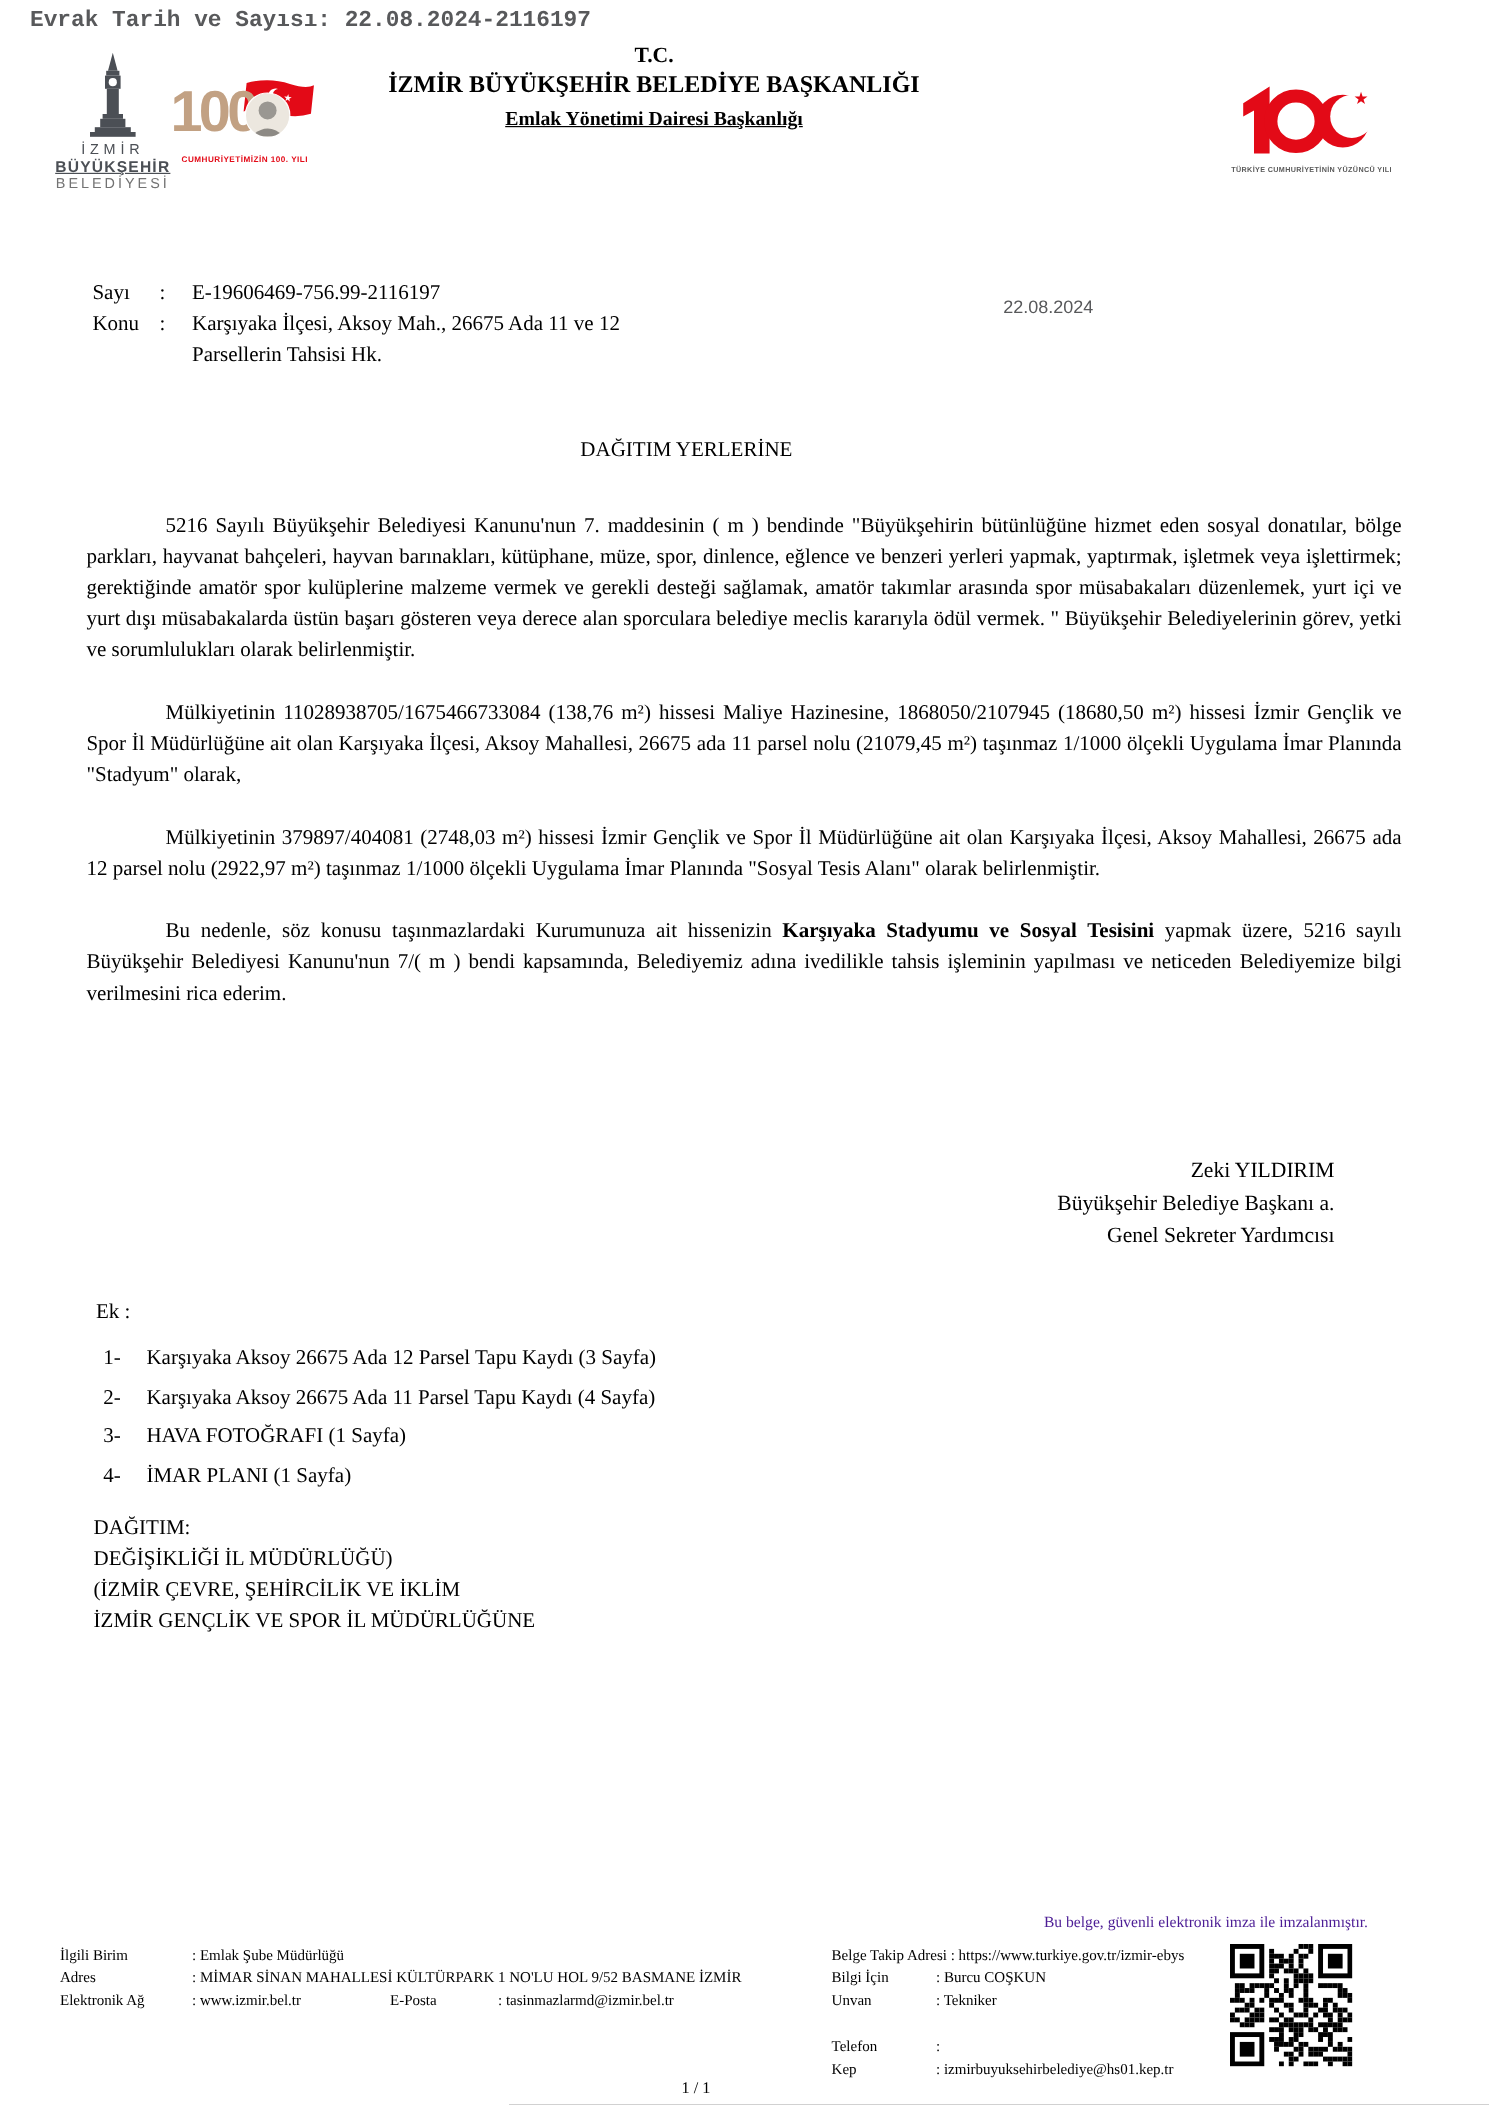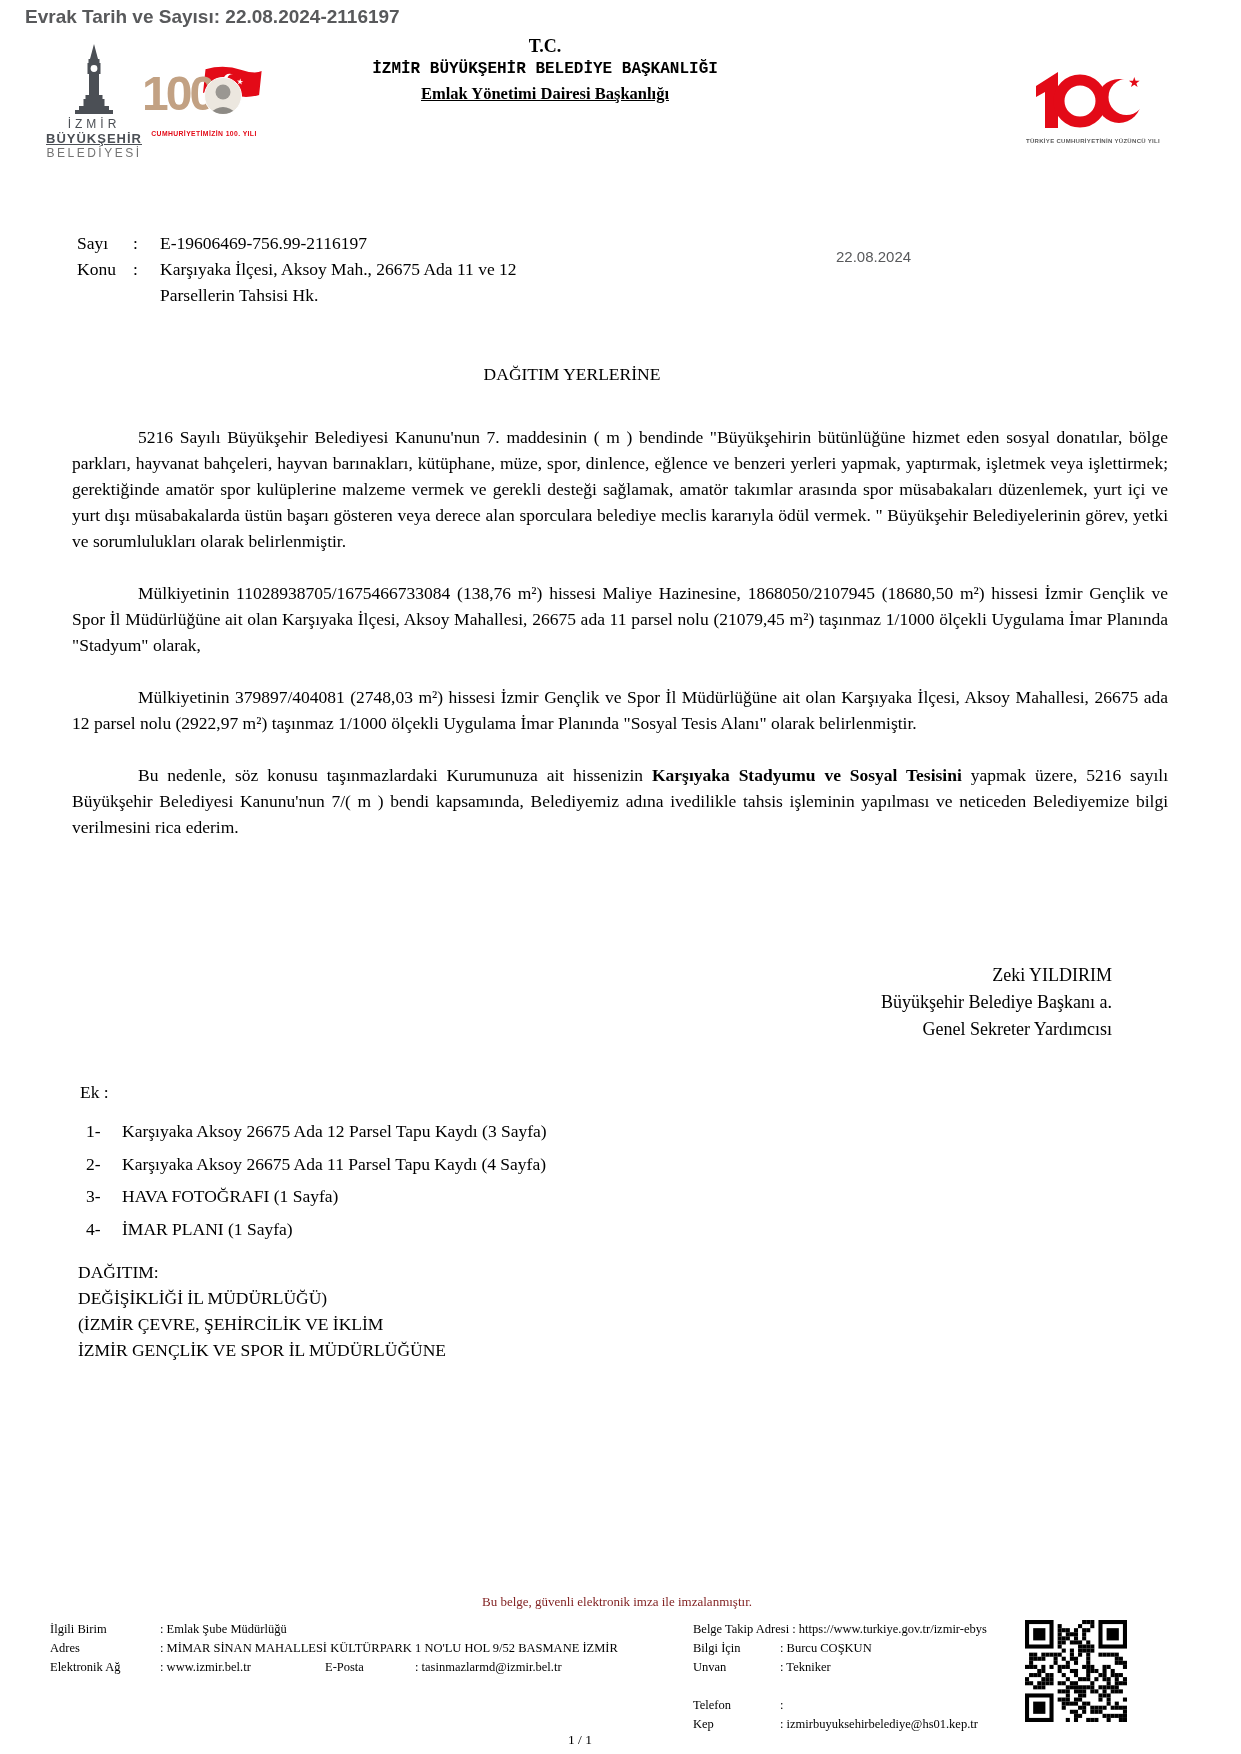--- a/index.html
+++ b/index.html
@@ -4,21 +4,21 @@
 <style>
   html,body{margin:0;padding:0;background:#888;}
   .page{
     position:relative;width:1241px;height:1754px;background:#ffffff;
     margin:0 auto;overflow:hidden;
     font-family:"Liberation Serif", serif;color:#000;
   }
   
   .evrak{
     position:absolute;left:25px;top:6px;
-    font-family:Liberation Sans, sans-serif;font-weight:bold;font-size:19px;color:#58595b;
+    font-family:Liberation Mono, monospace;font-weight:bold;font-size:19px;color:#58595b;
   }
   .doc-date{
     position:absolute;left:836px;top:248px;
     font-family:"Liberation Sans", sans-serif;font-size:15px;color:#58595b;
   }
   
   .logo-izmir{position:absolute;left:38px;top:44px;width:112px;text-align:center;color:#4b4f55;
     font-family:"Liberation Sans", sans-serif;}
   .logo-izmir .tower{display:block;margin:0 auto;}
   .logo-izmir .l1{font-size:12px;letter-spacing:4px;margin-top:1px;}
@@ -30,21 +30,21 @@
   .logo-cl .num{position:absolute;left:0;top:6px;font-family:"Liberation Sans", sans-serif;
     font-weight:bold;font-size:48px;line-height:1;color:#c2a183;letter-spacing:-3px;}
   .logo-cl .avatar{position:absolute;left:62px;top:13px;width:36px;height:36px;border-radius:50%;
     background:#ece7df;border:1px solid #fff;overflow:hidden;}
   .logo-cl .cap{position:absolute;left:0;top:66px;width:100%;text-align:center;
     font-family:"Liberation Sans", sans-serif;font-weight:bold;font-size:6.8px;
     letter-spacing:0.4px;color:#e30a17;white-space:nowrap;}
   
   .title-block{position:absolute;left:295px;top:36px;width:500px;text-align:center;font-weight:bold;}
   .title-block .tc{font-size:18px;}
-  .title-block .org{font-size:16px;margin-top:3px;font-family:Liberation Mono, monospace;}
+  .title-block .org{font-size:20px;margin-top:3px;}
   .title-block .dept{font-size:16.5px;margin-top:6px;text-decoration:underline;}
   
   .logo-cr{position:absolute;left:1026px;top:70px;width:120px;text-align:center;}
   .logo-cr .cap{margin-top:2px;font-family:"Liberation Sans", sans-serif;font-weight:bold;
     font-size:6px;letter-spacing:0.3px;color:#5a5a5a;white-space:nowrap;}
   
   .meta{position:absolute;left:77px;top:230px;font-size:17.5px;line-height:26px;}
   .mlabel{display:inline-block;width:56px;}
   .mcolon{display:inline-block;width:27px;}
   .mindent{padding-left:83px;}
@@ -58,22 +58,22 @@
   .sig{position:absolute;left:712px;top:962px;width:400px;text-align:right;
     font-size:18px;line-height:27px;}
   
   .ek{position:absolute;left:80px;top:1082px;font-size:17.5px;}
   .ek .ek-label{margin-bottom:12px;}
   .ek .ek-item{line-height:32.5px;padding-left:6px;}
   .ek .ek-no{display:inline-block;width:36px;}
   
   .dagitim{position:absolute;left:78px;top:1259px;font-size:17.5px;line-height:26px;}
   
-  .esign{position:absolute;left:0;top:1594px;width:1140px;text-align:center;
-    color:#7f1d1d;font-size:13px;padding-left:47px;}
+  .esign{position:absolute;left:0;top:1594px;width:1140px;text-align:right;
+    color:#4c1d95;font-size:13px;}
   .footer-left{position:absolute;left:50px;top:1620px;width:585px;font-size:12.5px;line-height:19px;}
   .footer-right{position:absolute;left:693px;top:1620px;width:345px;font-size:12.5px;line-height:19px;}
   .fl{display:inline-block;width:110px;vertical-align:top;}
   .fv1{display:inline-block;width:165px;vertical-align:top;}
   .fl2{display:inline-block;width:90px;vertical-align:top;}
   .fv-adres{display:inline-block;width:460px;vertical-align:top;}
   .frl{display:inline-block;width:87px;vertical-align:top;}
   .frow-blank{height:19px;}
   .qr{position:absolute;left:1025px;top:1620px;width:102px;height:102px;}
   .page-num{position:absolute;left:520px;top:1732px;width:120px;text-align:center;font-size:13.5px;}

